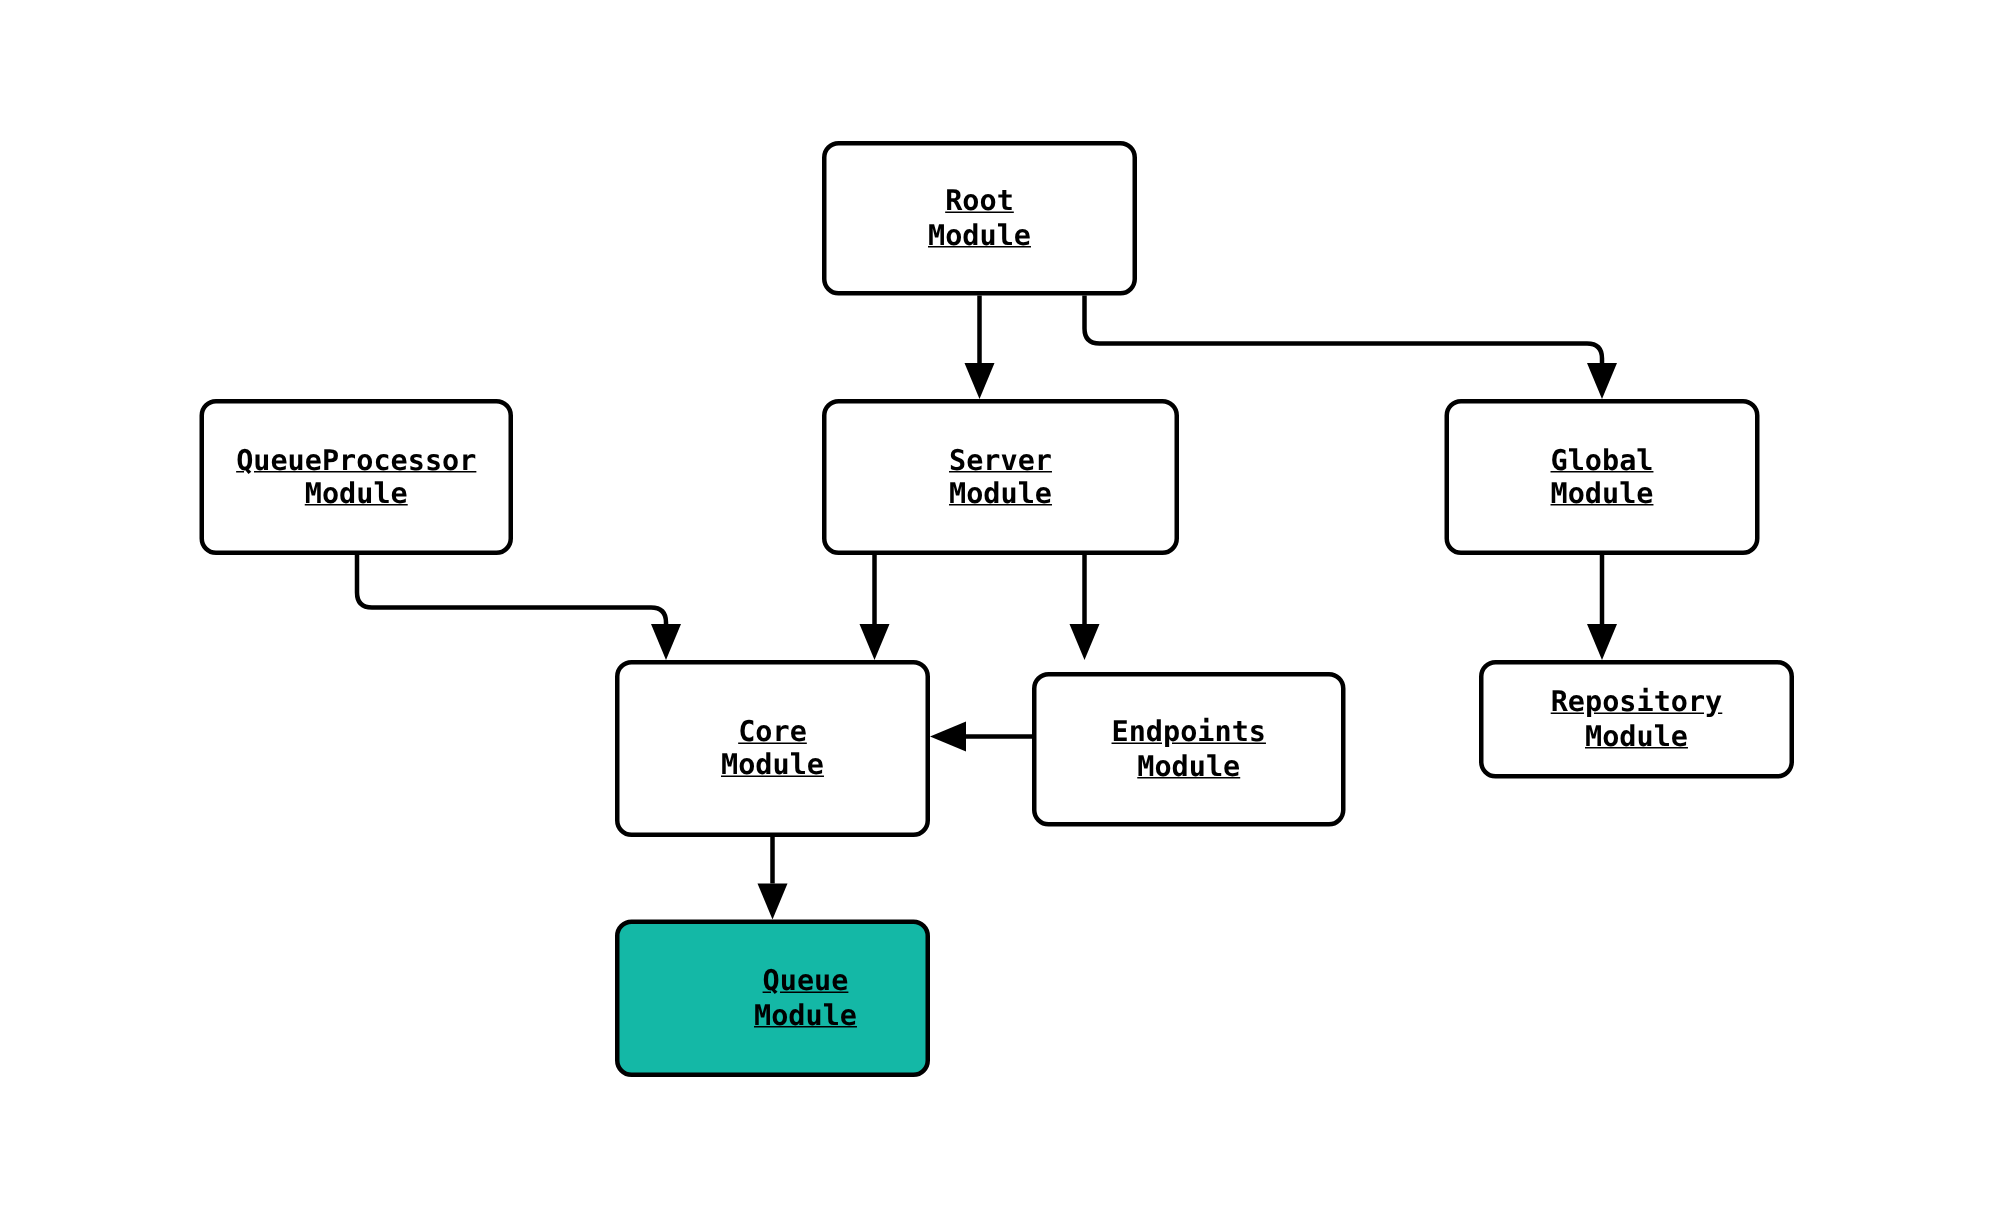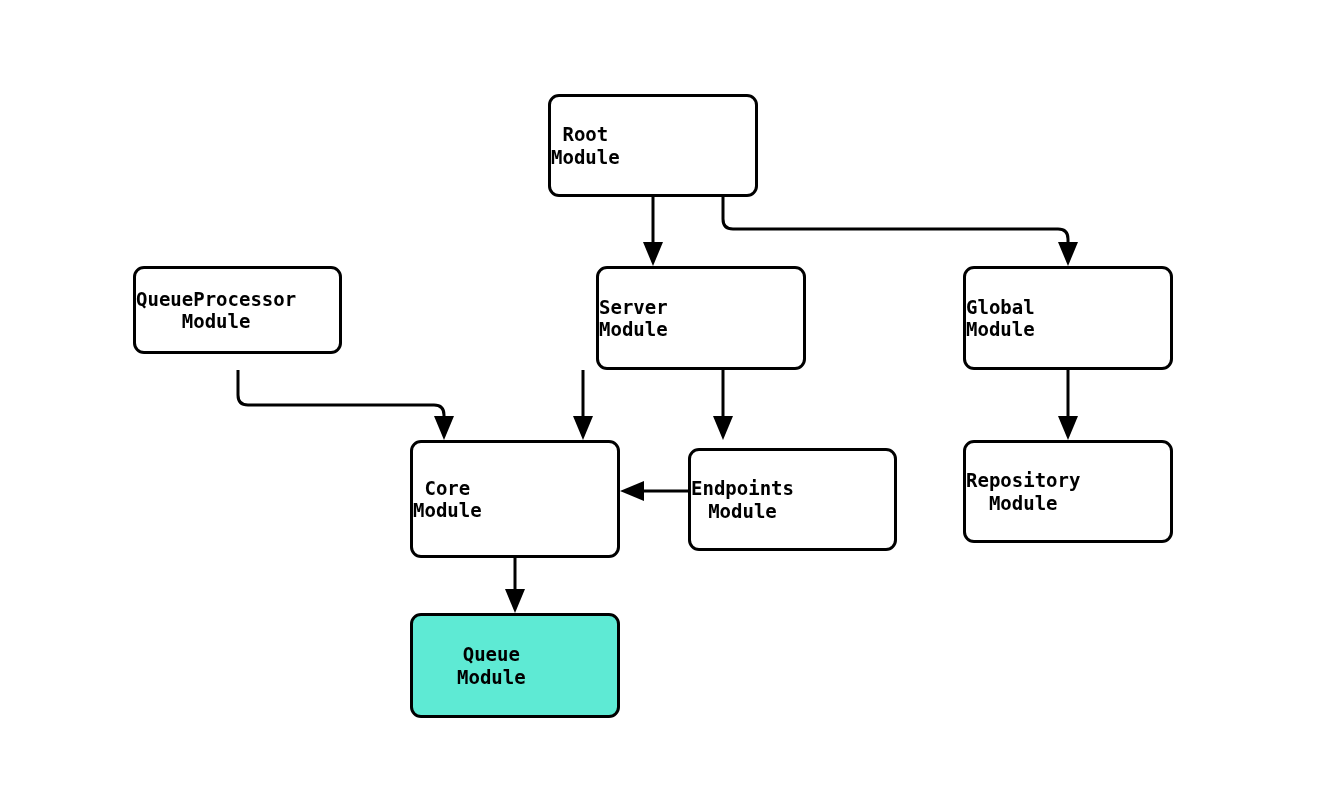--- a/index.html
+++ b/index.html
@@ -42,21 +42,23 @@
     stroke: none;
   }
   .node {
     position: absolute;
     box-sizing: border-box;
     background: #ffffff;
     border: 3px solid #000000;
     border-radius: 11px;
     display: flex;
     align-items: center;
+    justify-content: center;
     z-index: 2;
+    text-decoration: underline;
   }
   .node-label {
     font-family: "DejaVu Sans Mono", "Liberation Mono", monospace;
     font-size: 19px;
     font-weight: 700;
     line-height: 1.18;
     color: #000000;
     text-align: center;
     white-space: pre-line;
     letter-spacing: 0px;
@@ -82,42 +84,42 @@
       <path d="M 688 491 L 644 491" class="edge-path" stroke="#000000"></path>
       <polygon points="644,481 644,501 620,491" class="arrow-head" fill="#000000"></polygon>
       <path d="M 515 543 L 515 589" class="edge-path" stroke="#000000"></path>
       <polygon points="505,589 525,589 515,613" class="arrow-head" fill="#000000"></polygon>
     </svg>
   <div id="node-layer">
       <div class="node" style="left: 548px; top: 94px; width: 210px; height: 103px; background: rgb(255, 255, 255); border-color: rgb(0, 0, 0);">
         <div class="node-label">Root
 Module</div>
       </div>
-      <div class="node" style="left: 133px; top: 266px; width: 209px; height: 88px; background: rgb(255, 255, 255); border-color: rgb(0, 0, 0);">
+      <div class="node" style="left: 133px; top: 266px; width: 209px; height: 104px; background: rgb(255, 255, 255); border-color: rgb(0, 0, 0);">
         <div class="node-label">QueueProcessor
 Module</div>
       </div>
-      <div class="node" style="left: 548px; top: 266px; width: 210px; height: 104px; background: rgb(255, 255, 255); border-color: rgb(0, 0, 0); margin-left: 48px;">
+      <div class="node" style="left: 548px; top: 266px; width: 238px; height: 104px; background: rgb(255, 255, 255); border-color: rgb(0, 0, 0);">
         <div class="node-label">Server
 Module</div>
       </div>
       <div class="node" style="left: 963px; top: 266px; width: 210px; height: 104px; background: rgb(255, 255, 255); border-color: rgb(0, 0, 0);">
         <div class="node-label">Global
 Module</div>
       </div>
       <div class="node" style="left: 410px; top: 440px; width: 210px; height: 118px; background: rgb(255, 255, 255); border-color: rgb(0, 0, 0);">
         <div class="node-label">Core
 Module</div>
       </div>
       <div class="node" style="left: 688px; top: 448px; width: 209px; height: 103px; background: rgb(255, 255, 255); border-color: rgb(0, 0, 0);">
         <div class="node-label">Endpoints
 Module</div>
       </div>
-      <div class="node" style="left: 963px; top: 440px; width: 210px; height: 103px; background: rgb(255, 255, 255); border-color: rgb(0, 0, 0);">
+      <div class="node" style="left: 986px; top: 440px; width: 210px; height: 79px; background: rgb(255, 255, 255); border-color: rgb(0, 0, 0);">
         <div class="node-label">Repository
 Module</div>
       </div>
-      <div class="node" style="left: 410px; top: 613px; width: 210px; height: 105px; background: #5eead4; border-color: rgb(0, 0, 0); padding-left: 44px;">
+      <div class="node" style="left: 410px; top: 613px; width: 210px; height: 105px; background: #14b8a6; border-color: rgb(0, 0, 0); padding-left: 44px;">
         <div class="node-label">Queue
 Module</div>
       </div>
     </div>
 </div>
 
 </body></html>

